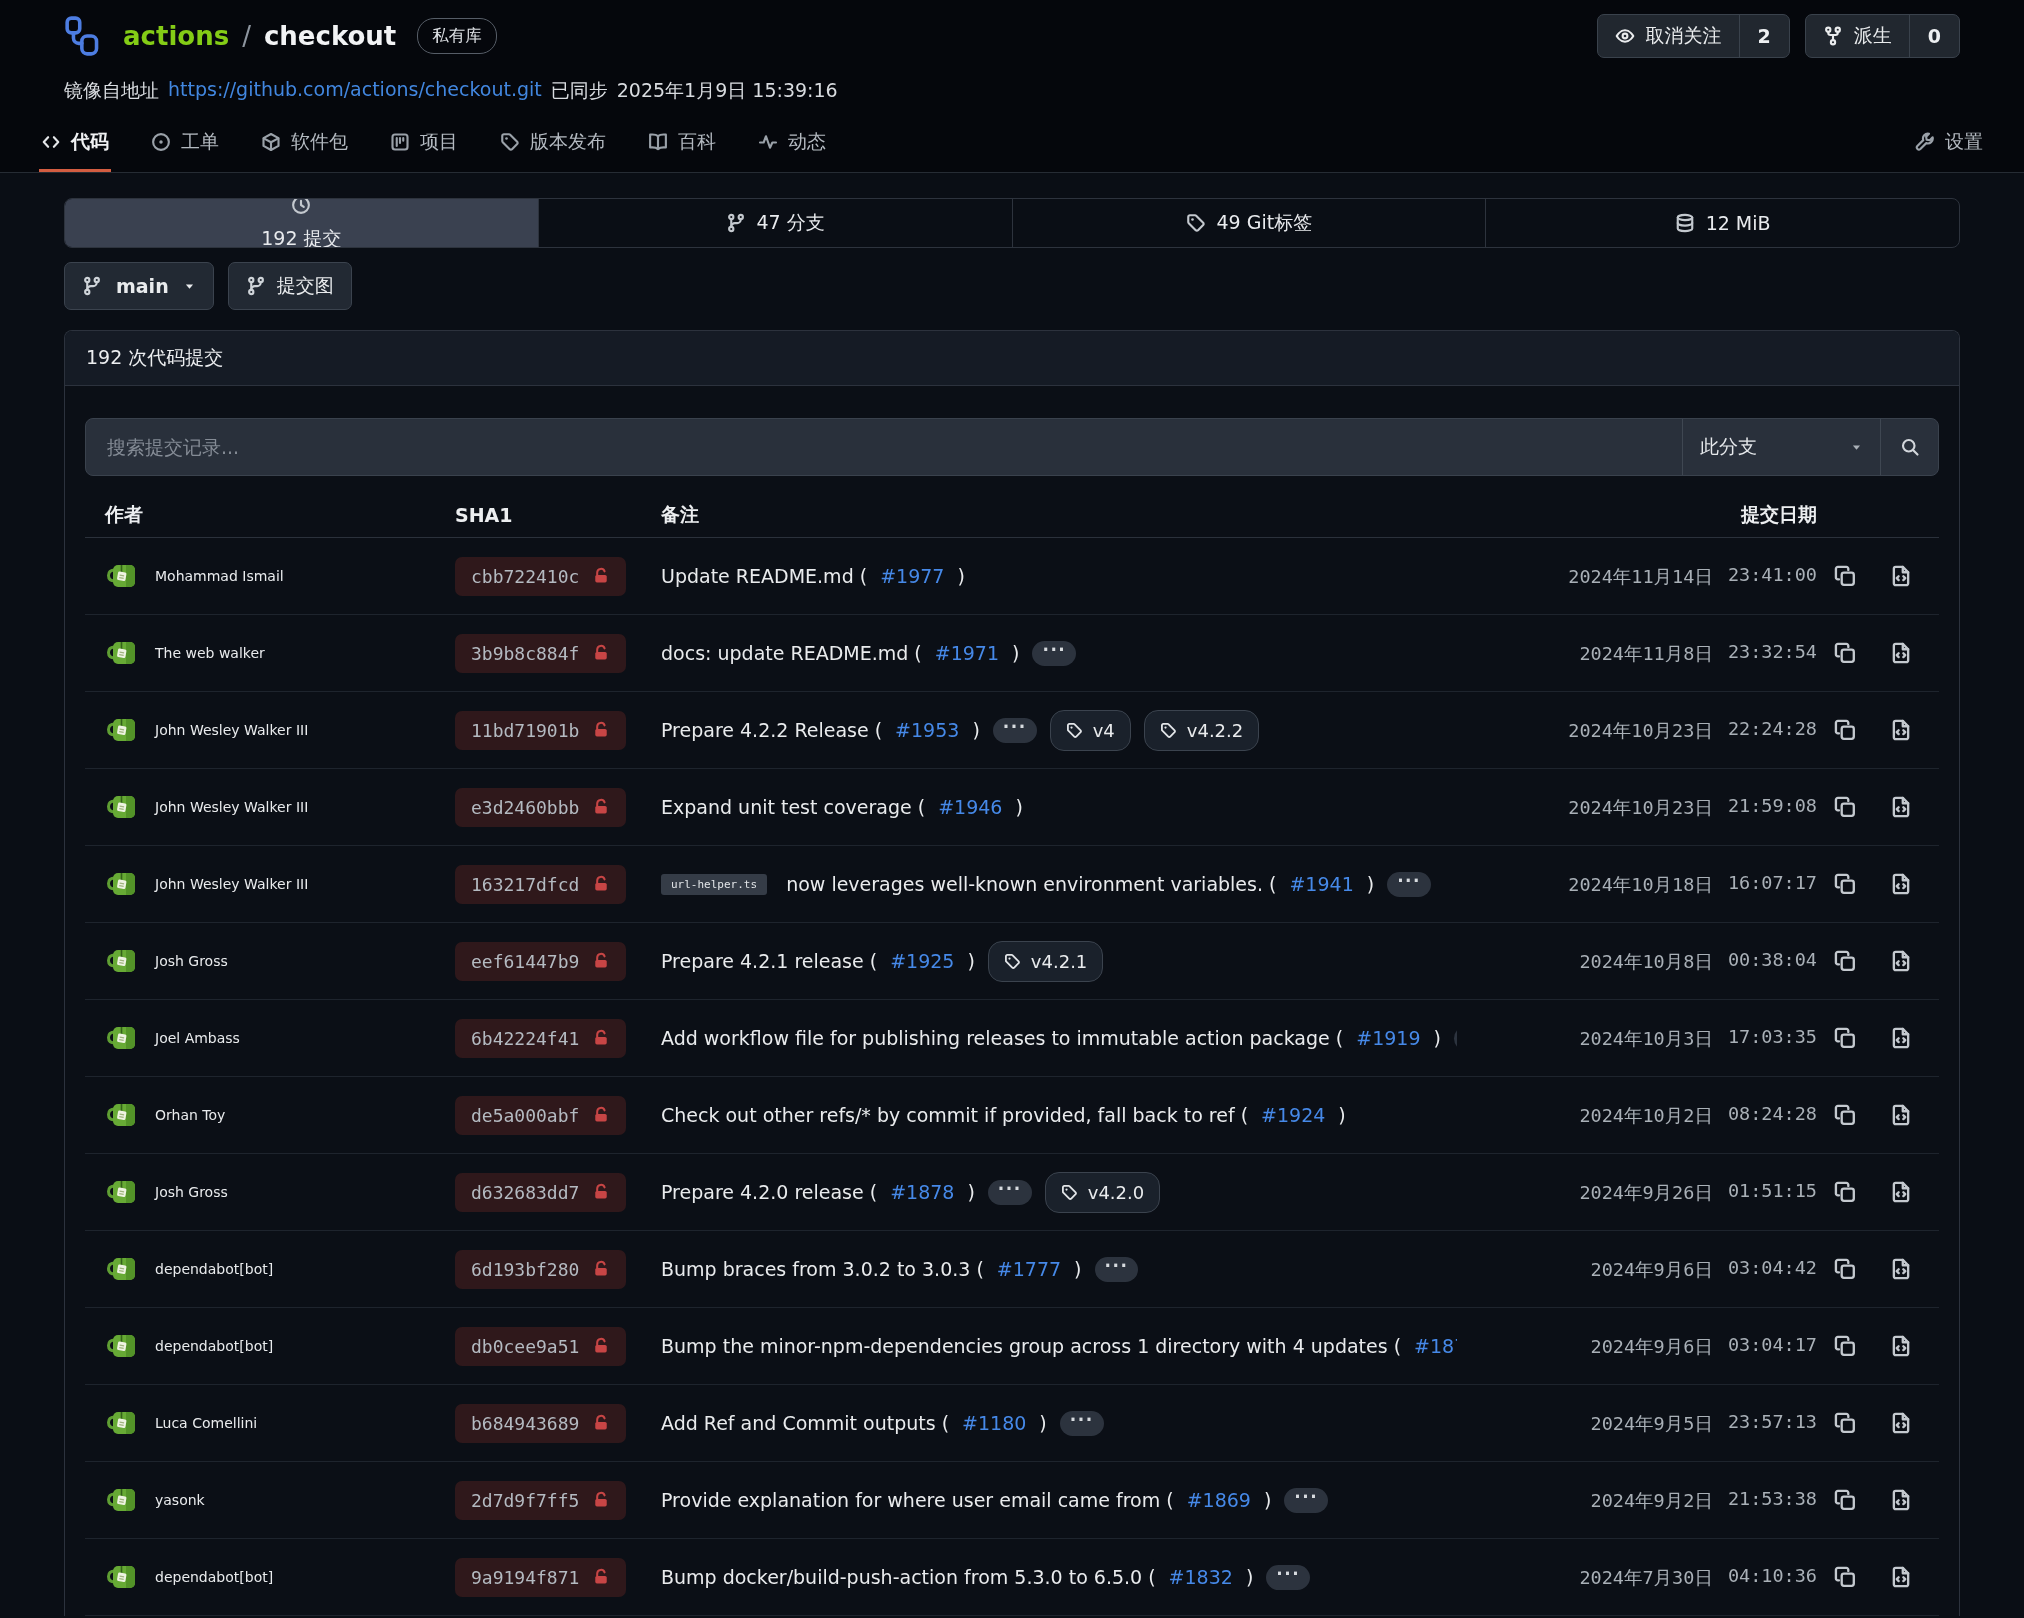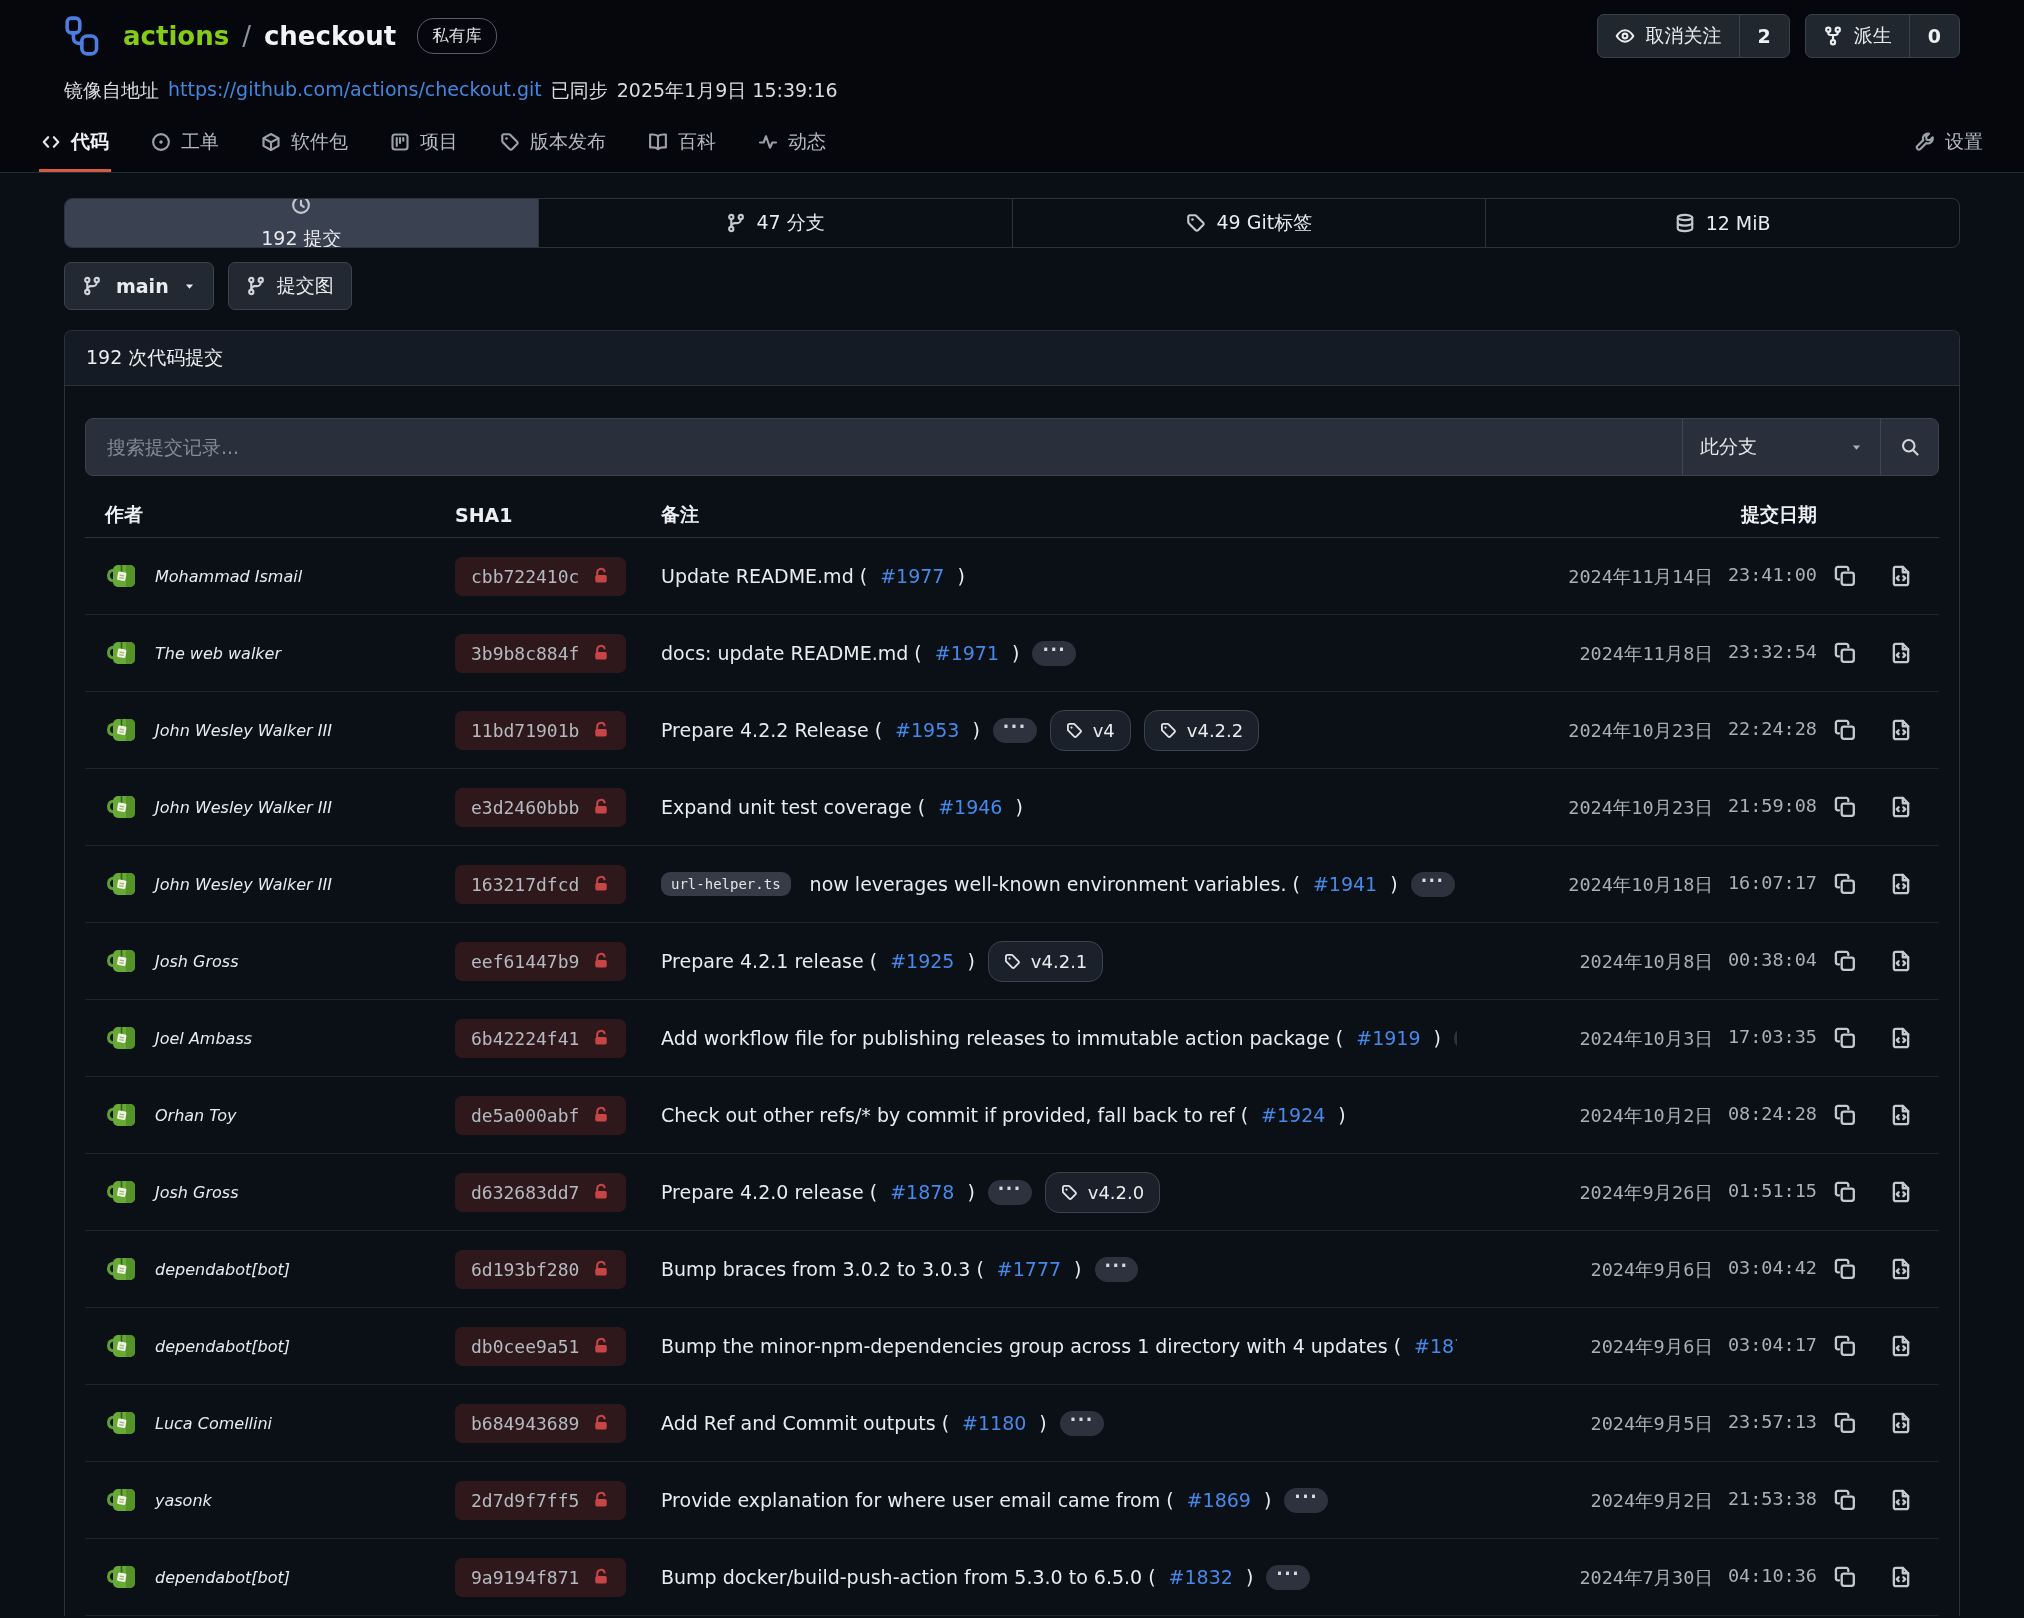--- a/index.html
+++ b/index.html
@@ -111,38 +111,38 @@
   .thead-row, .crow {
     display:grid;
     grid-template-columns: 350px 206px 1fr 360px 56px 56px;
     align-items:center;
     padding:0 10px 0 20px;
   }
   .thead-row { height:46px; border-bottom:1px solid #2b313b; font-size:19px; font-weight:600; color:#eceef0; }
   .thead-row .th-date { text-align:right; }
   .crow { height:77px; border-bottom:1px solid #1e242d; }
 
-  .c-author { display:flex; align-items:center; gap:14px; font-size:16px; font-weight:500; color:#e9ebed; padding-right:12px;font-style:italic; }
+  .c-author { display:flex; align-items:center; gap:14px; font-size:14px; font-weight:500; color:#e9ebed; padding-right:12px; }
   .avatar { width:36px; height:36px; display:inline-flex; flex:none; }
 
   .sha-badge {
     display:inline-flex; align-items:center; gap:13px;
     background:#2f181b; border-radius:7px; padding:9px 16px;
     font-family:"DejaVu Sans Mono","Liberation Mono",monospace;
     font-size:18px; color:#b4bac1;
   }
   .lock-ic { width:18px; height:18px; display:inline-flex; color:#c74545; }
   .lock-ic svg { width:100%; height:100%; stroke:currentColor; fill:none; stroke-width:1.8; stroke-linecap:round; }
 
   .c-msg { display:flex; align-items:center; gap:13px; font-size:19px; font-weight:500; color:#e9ebed; white-space:nowrap; overflow:hidden; padding-right:18px; }
   .msg-text { white-space:pre; }
   .issue-link { color:#4689e8; }
   .msg-code {
-    background:#353c47; border-radius:9px; padding:4px 10px;
-    font-family:"DejaVu Sans Mono","Liberation Mono",monospace; font-size:14px; color:#e2e5e8; font-weight:400;
+    background:#353c47; border-radius:3px; padding:4px 10px;
+    font-family:"DejaVu Sans Mono","Liberation Mono",monospace; font-size:11px; color:#e2e5e8; font-weight:400;
   }
   .ellipsis-btn {
     flex:none; display:inline-flex; align-items:center; justify-content:center;
     height:25px; padding:0 10px 5px 10px; border-radius:13px;
     background:#2c333e; color:#d7dbdf; font-size:17px; letter-spacing:1.5px; font-weight:700; line-height:1;
   }
   .tag-chip {
     flex:none; display:inline-flex; align-items:center; gap:10px;
     height:41px; padding:0 15px; border:1px solid #3b434e; border-radius:14px;
     background:#1a212b; font-size:18px; font-weight:500; color:#e9ebed;

